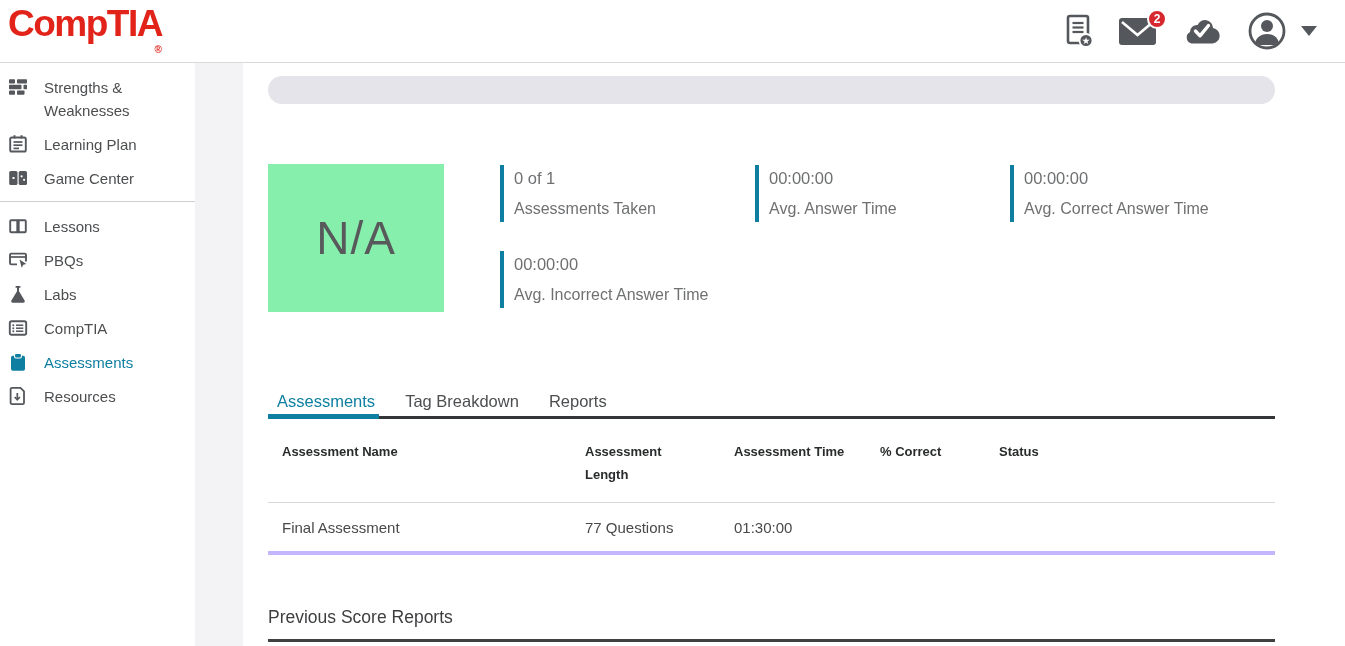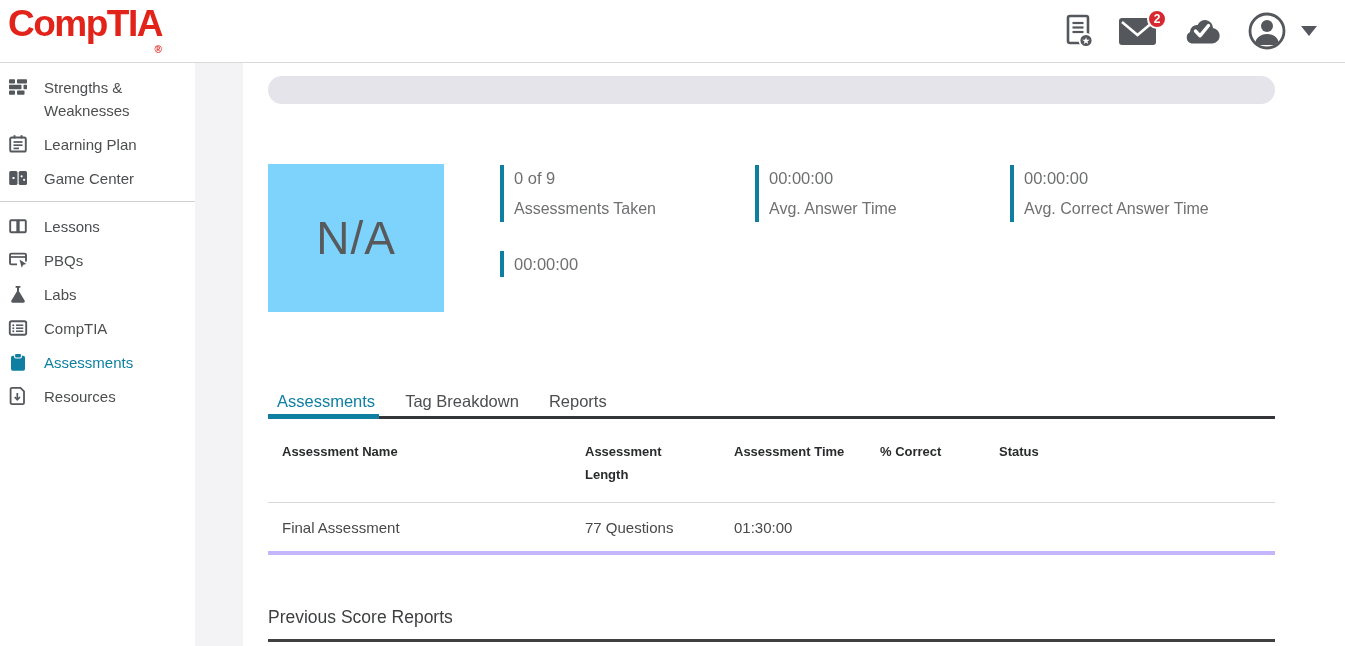--- a/index.html
+++ b/index.html
@@ -36,21 +36,21 @@
                       color:#4c4e50; max-width:140px; }
   .nav-item.active .nlabel { color:#0e7fa1; }
   .nav-divider { border-top:1px solid #cfcfd1; margin:6px 0 7px 0; }
 
   
   .main { position:absolute; top:63px; left:243px; width:1102px; height:583px;
           background:#fff; }
   .progress-bar { position:absolute; top:13px; left:25px; width:1007px; height:28px;
                   border-radius:14px; background:#e4e4ea; }
   .na-box { position:absolute; top:101px; left:25px; width:176px; height:148px;
-            background:#7dd3fc; display:flex; align-items:center; justify-content:center;
+            background:#86efac; display:flex; align-items:center; justify-content:center;
             font-size:46px; color:#58595b; letter-spacing:1px; }
   .stat { position:absolute; border-left:4px solid #0e7fa1; padding:3px 0 3px 10px;
           color:#6f7072; }
   .stat .stat-value { font-size:16.5px; line-height:20px; }
   .stat .stat-label { font-size:16px; line-height:20px; margin-top:11px; }
   .stat1 { top:102px; left:257px; }
   .stat2 { top:102px; left:512px; }
   .stat3 { top:102px; left:767px; }
   .stat4 { top:188px; left:257px; }
 
@@ -247,33 +247,34 @@
 
 <div class="main">
 
   <div class="progress-bar"></div>
 
   <div class="na-box">
     <span>N/A</span>
   </div>
 
   <div class="stat stat1">
-    <div class="stat-value">0 of 9</div>
+    <div class="stat-value">0 of 1</div>
     <div class="stat-label">Assessments Taken</div>
   </div>
   <div class="stat stat2">
     <div class="stat-value">00:00:00</div>
     <div class="stat-label">Avg. Answer Time</div>
   </div>
   <div class="stat stat3">
     <div class="stat-value">00:00:00</div>
     <div class="stat-label">Avg. Correct Answer Time</div>
   </div>
   <div class="stat stat4">
     <div class="stat-value">00:00:00</div>
+    <div class="stat-label">Avg. Incorrect Answer Time</div>
   </div>
 
   <div class="tabs">
     <div class="tab active">Assessments</div>
     <div class="tab">Tag Breakdown</div>
     <div class="tab">Reports</div>
   </div>
   <div class="tabs-underline"></div>
   <div class="tabs-active-bar"></div>
 

